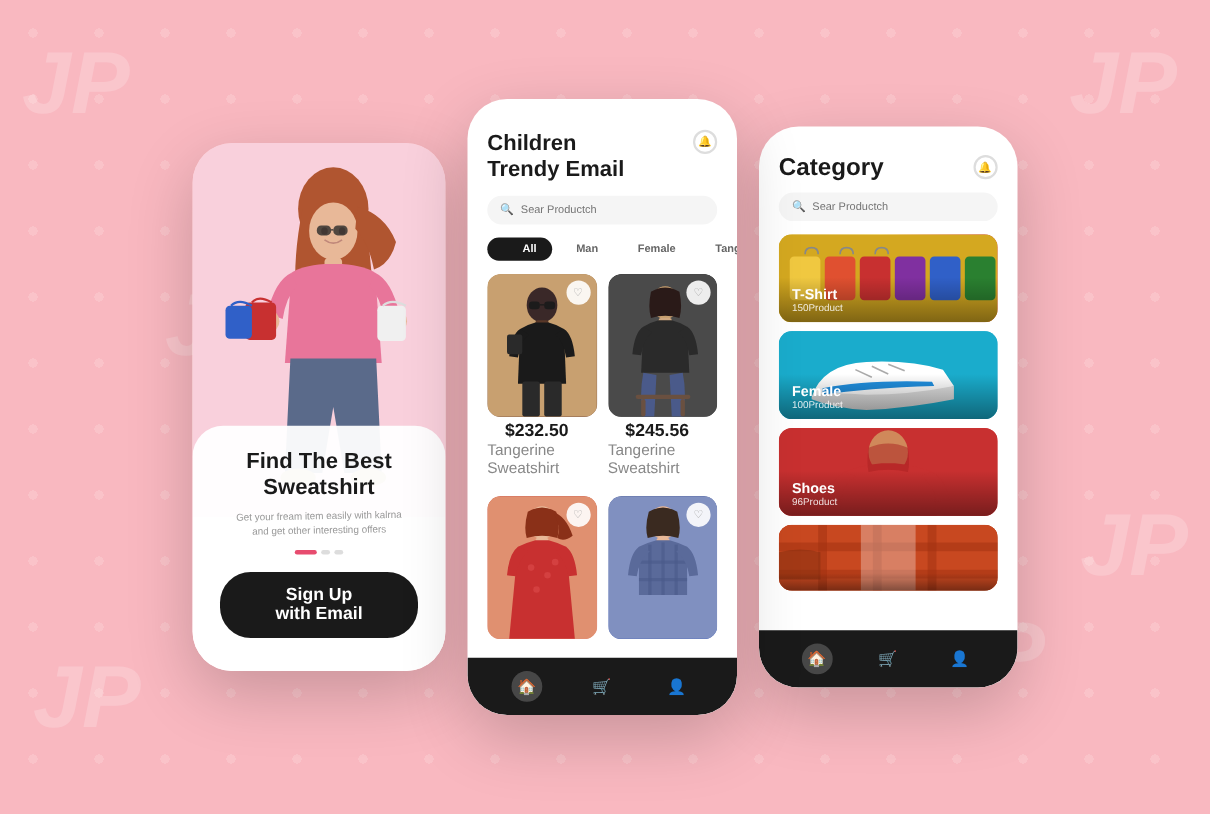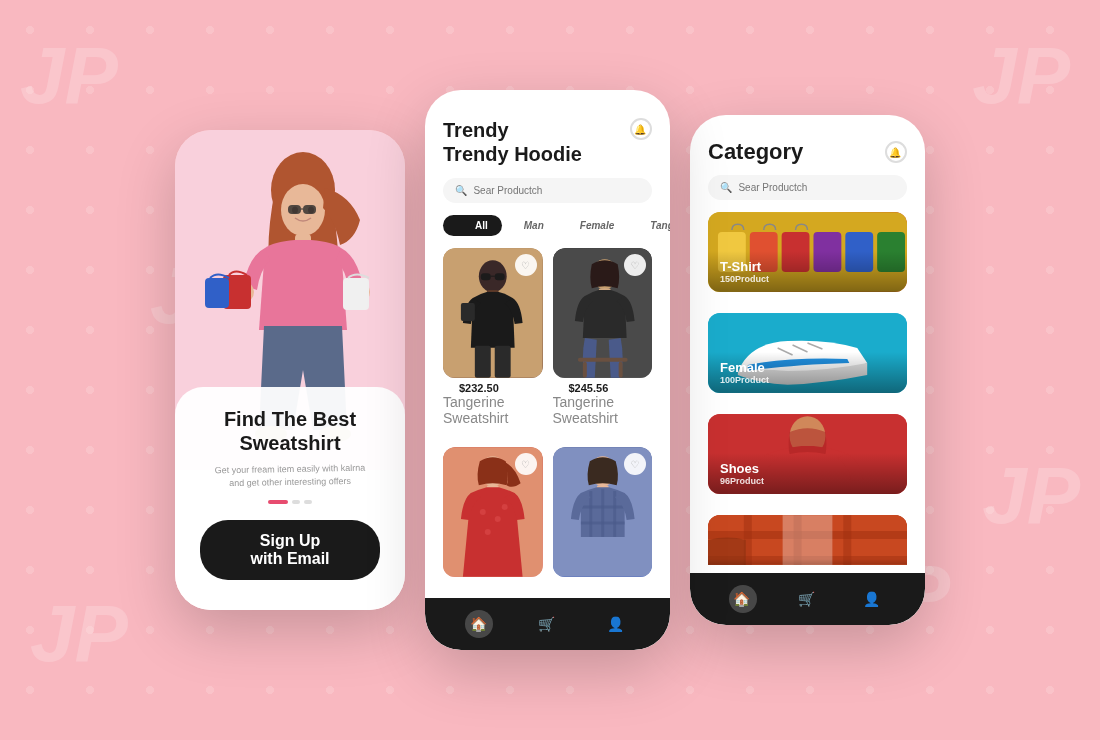--- a/index.html
+++ b/index.html
@@ -175,21 +175,21 @@
     }
     .cat-btn {
       padding: 5px 14px;
       border-radius: 18px;
       border: none;
       font-size: 10px;
       font-weight: 600;
       cursor: pointer;
     }
     .cat-btn.active { background: #1a1a1a; color: #fff; padding-left: 32px; }
-    .cat-btn.inactive { background: transparent; color: #666; font-style: italic; }
+    .cat-btn.inactive { background: transparent; color: #666; }
 
     .p2-grid {
       display: grid;
       grid-template-columns: 1fr 1fr;
       gap: 10px;
       padding: 0 18px;
       flex: 1;
       overflow: hidden;
     }
 
@@ -214,21 +214,21 @@
       width: 22px; height: 22px;
       background: rgba(255,255,255,0.9);
       border-radius: 50%;
       display: flex; align-items: center; justify-content: center;
       font-size: 10px; color: #aaa;
       cursor: pointer;
       border: none;
     }
 
     .product-price {
-      font-size: 11px;
+      font-size: 16px;
       font-weight: 700;
       color: #1a1a1a;
       margin-top: 4px;
       padding-left: 16px;
     }
     .product-name {
       font-size: 14px;
       color: #888;
     }
 
@@ -280,21 +280,21 @@
       border-radius: 20px;
       padding: 7px 12px;
       gap: 6px;
     }
 
     .categories-list {
       flex: 1;
       padding: 0 18px;
       display: flex;
       flex-direction: column;
-      gap: 21px;
+      gap: 8px;
       overflow: hidden;
     }
 
     .cat-card {
       border-radius: 12px;
       overflow: hidden;
       position: relative;
       height: 80px;
       flex-shrink: 0;
     }
@@ -311,21 +311,20 @@
       background: linear-gradient(transparent, rgba(0,0,0,0.4));
     }
     .cat-card-name {
       color: #fff;
       font-size: 13px;
       font-weight: 700;
     }
     .cat-card-count {
       color: rgba(255,255,255,0.85);
       font-size: 9px;
-      font-weight: bold;
     }
 
     .p3-bottom-nav {
       display: flex;
       justify-content: space-around;
       align-items: center;
       background: #1a1a1a;
       padding: 12px 20px;
       margin-top: 8px;
       border-radius: 0 0 36px 36px;
@@ -428,22 +427,22 @@
         <div class="dot inactive"></div>
       </div>
       <button class="signup-btn">Sign Up with Email</button>
     </div>
   </div>
 
   <div class="phone phone-2">
 
     <div class="p2-header">
       <div class="p2-title">
-        <div>Trendy</div>
-        <div>Trendy Hoodie</div>
+        <div>Children</div>
+        <div>Trendy Email</div>
       </div>
       <div class="bell-icon">🔔</div>
     </div>
 
     <div class="p2-search">
       <span class="search-icon-sm">🔍</span>
       <input type="text" placeholder="Sear Productch" style="">
     </div>
 
     <div class="p2-categories">

